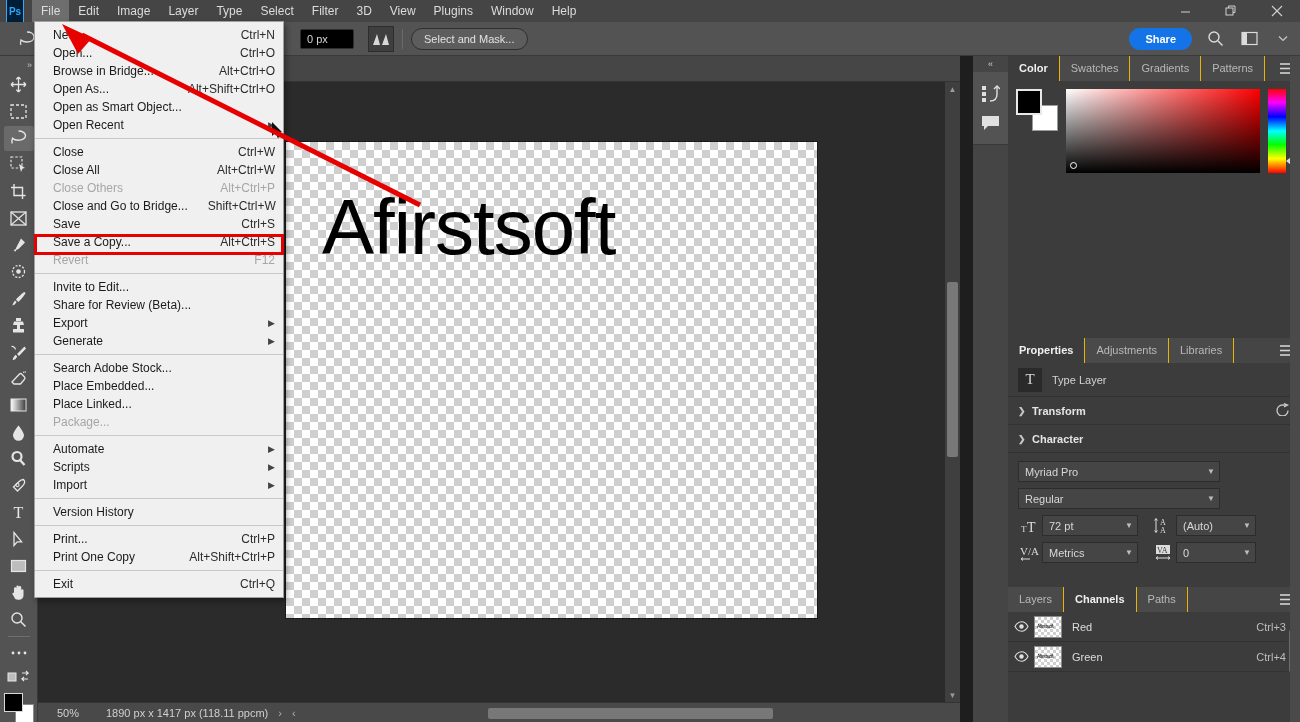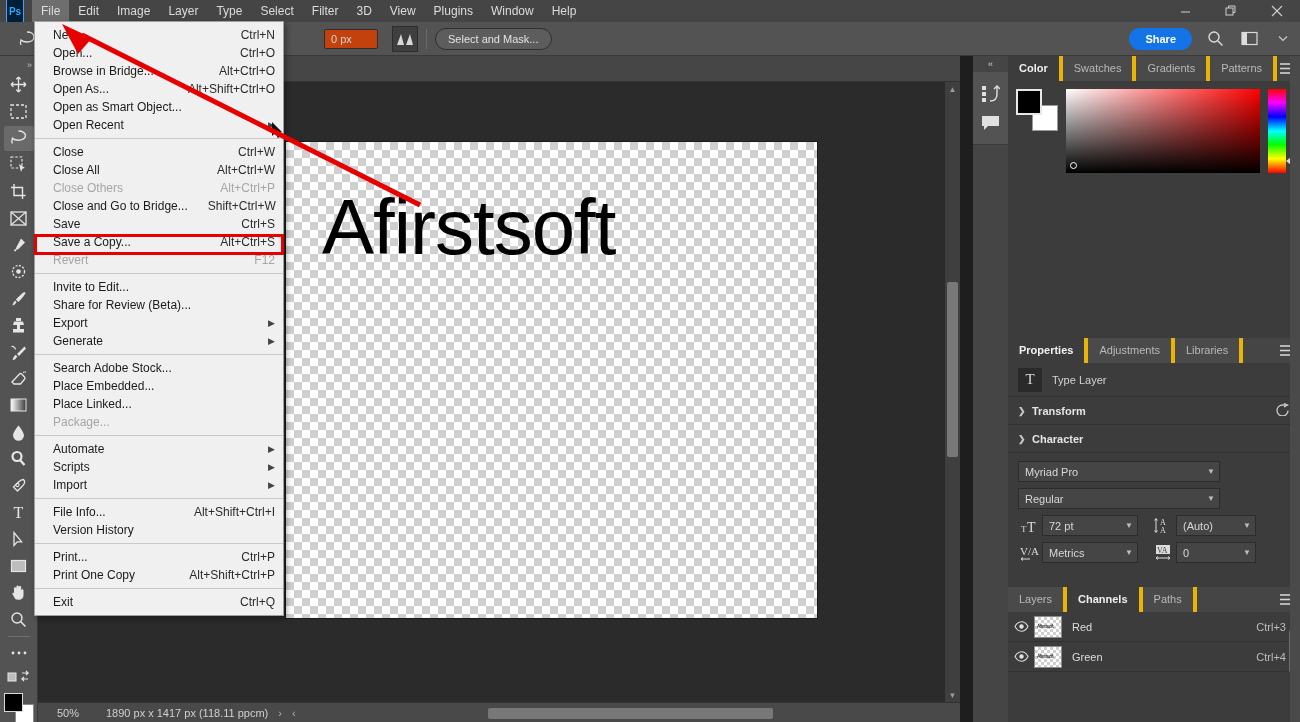--- a/index.html
+++ b/index.html
@@ -40,23 +40,23 @@
     position: absolute; top: 22px; left: 0; width: 1300px; height: 34px;
     background: #535353; border-bottom: 1px solid #3a3a3a;
     display: flex; align-items: center;
   }
   .opt-tool-icon {
     width: 26px; height: 26px; margin-left: 14px;
     display: flex; align-items: center; justify-content: center;
   }
   .opt-divider { width: 1px; height: 20px; background: #6a6a6a; margin: 0 8px; }
   .opt-field {
-    background: #c2410c; border: 1px solid #2e2e2e; border-radius: 2px;
+    background: #000000; border: 1px solid #2e2e2e; border-radius: 2px;
     height: 20px; line-height: 18px; color: #d5d5d5; font-size: 11px;
-    padding: 0 6px; min-width: 54px; margin-left: 24px;
+    padding: 0 6px; min-width: 54px;
   }
   .opt-btn {
     background: #5d5d5d; border: 1px solid #2f2f2f; border-radius: 11px;
     height: 22px; line-height: 20px; padding: 0 12px; font-size: 11px; color: #e2e2e2;
   }
   .share-btn {
     background: #1473e6; color: #fff; border-radius: 12px;
     height: 22px; line-height: 22px; padding: 0 16px; font-size: 11px; font-weight: bold;
   }
   .opt-right { position: absolute; right: 6px; display: flex; align-items: center; gap: 12px; }
@@ -131,21 +131,21 @@
   }
   .rail-collapse { height: 16px; display: flex; align-items: center; justify-content: center; color: #c8c8c8; font-size: 9px; }
   .rail-group { background: #535353; border-bottom: 1px solid #3a3a3a; padding: 6px 0; }
   .rail-icon { width: 35px; height: 30px; display: flex; align-items: center; justify-content: center; color: #e0e0e0; }
 
   
   .panels { position: absolute; top: 56px; left: 1008px; width: 292px; height: 666px; background: #3c3c3c; }
   .panel-tabs { display: flex; align-items: stretch; height: 25px; background: #454545; position: relative; }
   .ptab {
     padding: 0 11px; height: 25px; line-height: 25px; font-size: 11px;
-    color: #b9b9b9; background: #4a4a4a; border-right: 4px solid #eab308;
+    color: #b9b9b9; background: #4a4a4a; border-right: 1px solid #eab308;
     white-space: nowrap;
   }
   .ptab.active { background: #3c3c3c; color: #f0f0f0; font-weight: bold; }
   .ptab-menu { position: absolute; right: 6px; top: 7px; color: #d2d2d2; }
   .panel-body { background: #3c3c3c; }
 
   
   .color-body { height: 107px; padding: 8px 6px 0 8px; display: flex; }
   .color-swatch { position: relative; width: 42px; height: 42px; margin-right: 8px; }
   .cs-fore { position: absolute; left: 0; top: 0; width: 26px; height: 26px; background: #000; border: 2px solid #e8e8e8; }
@@ -802,24 +802,20 @@
       <div class="mi">
         <span class="lbl">Scripts</span>
         <span class="submenu-arrow">▶</span>
       </div>
       <div class="mi">
         <span class="lbl">Import</span>
         <span class="submenu-arrow">▶</span>
       </div>
       <div class="msep"></div>
       <div class="mi">
-        <span class="lbl">File Info...</span>
-        <span class="acc">Alt+Shift+Ctrl+I</span>
-      </div>
-      <div class="mi">
         <span class="lbl">Version History</span>
       </div>
       <div class="msep"></div>
       <div class="mi">
         <span class="lbl">Print...</span>
         <span class="acc">Ctrl+P</span>
       </div>
       <div class="mi">
         <span class="lbl">Print One Copy</span>
         <span class="acc">Alt+Shift+Ctrl+P</span>

